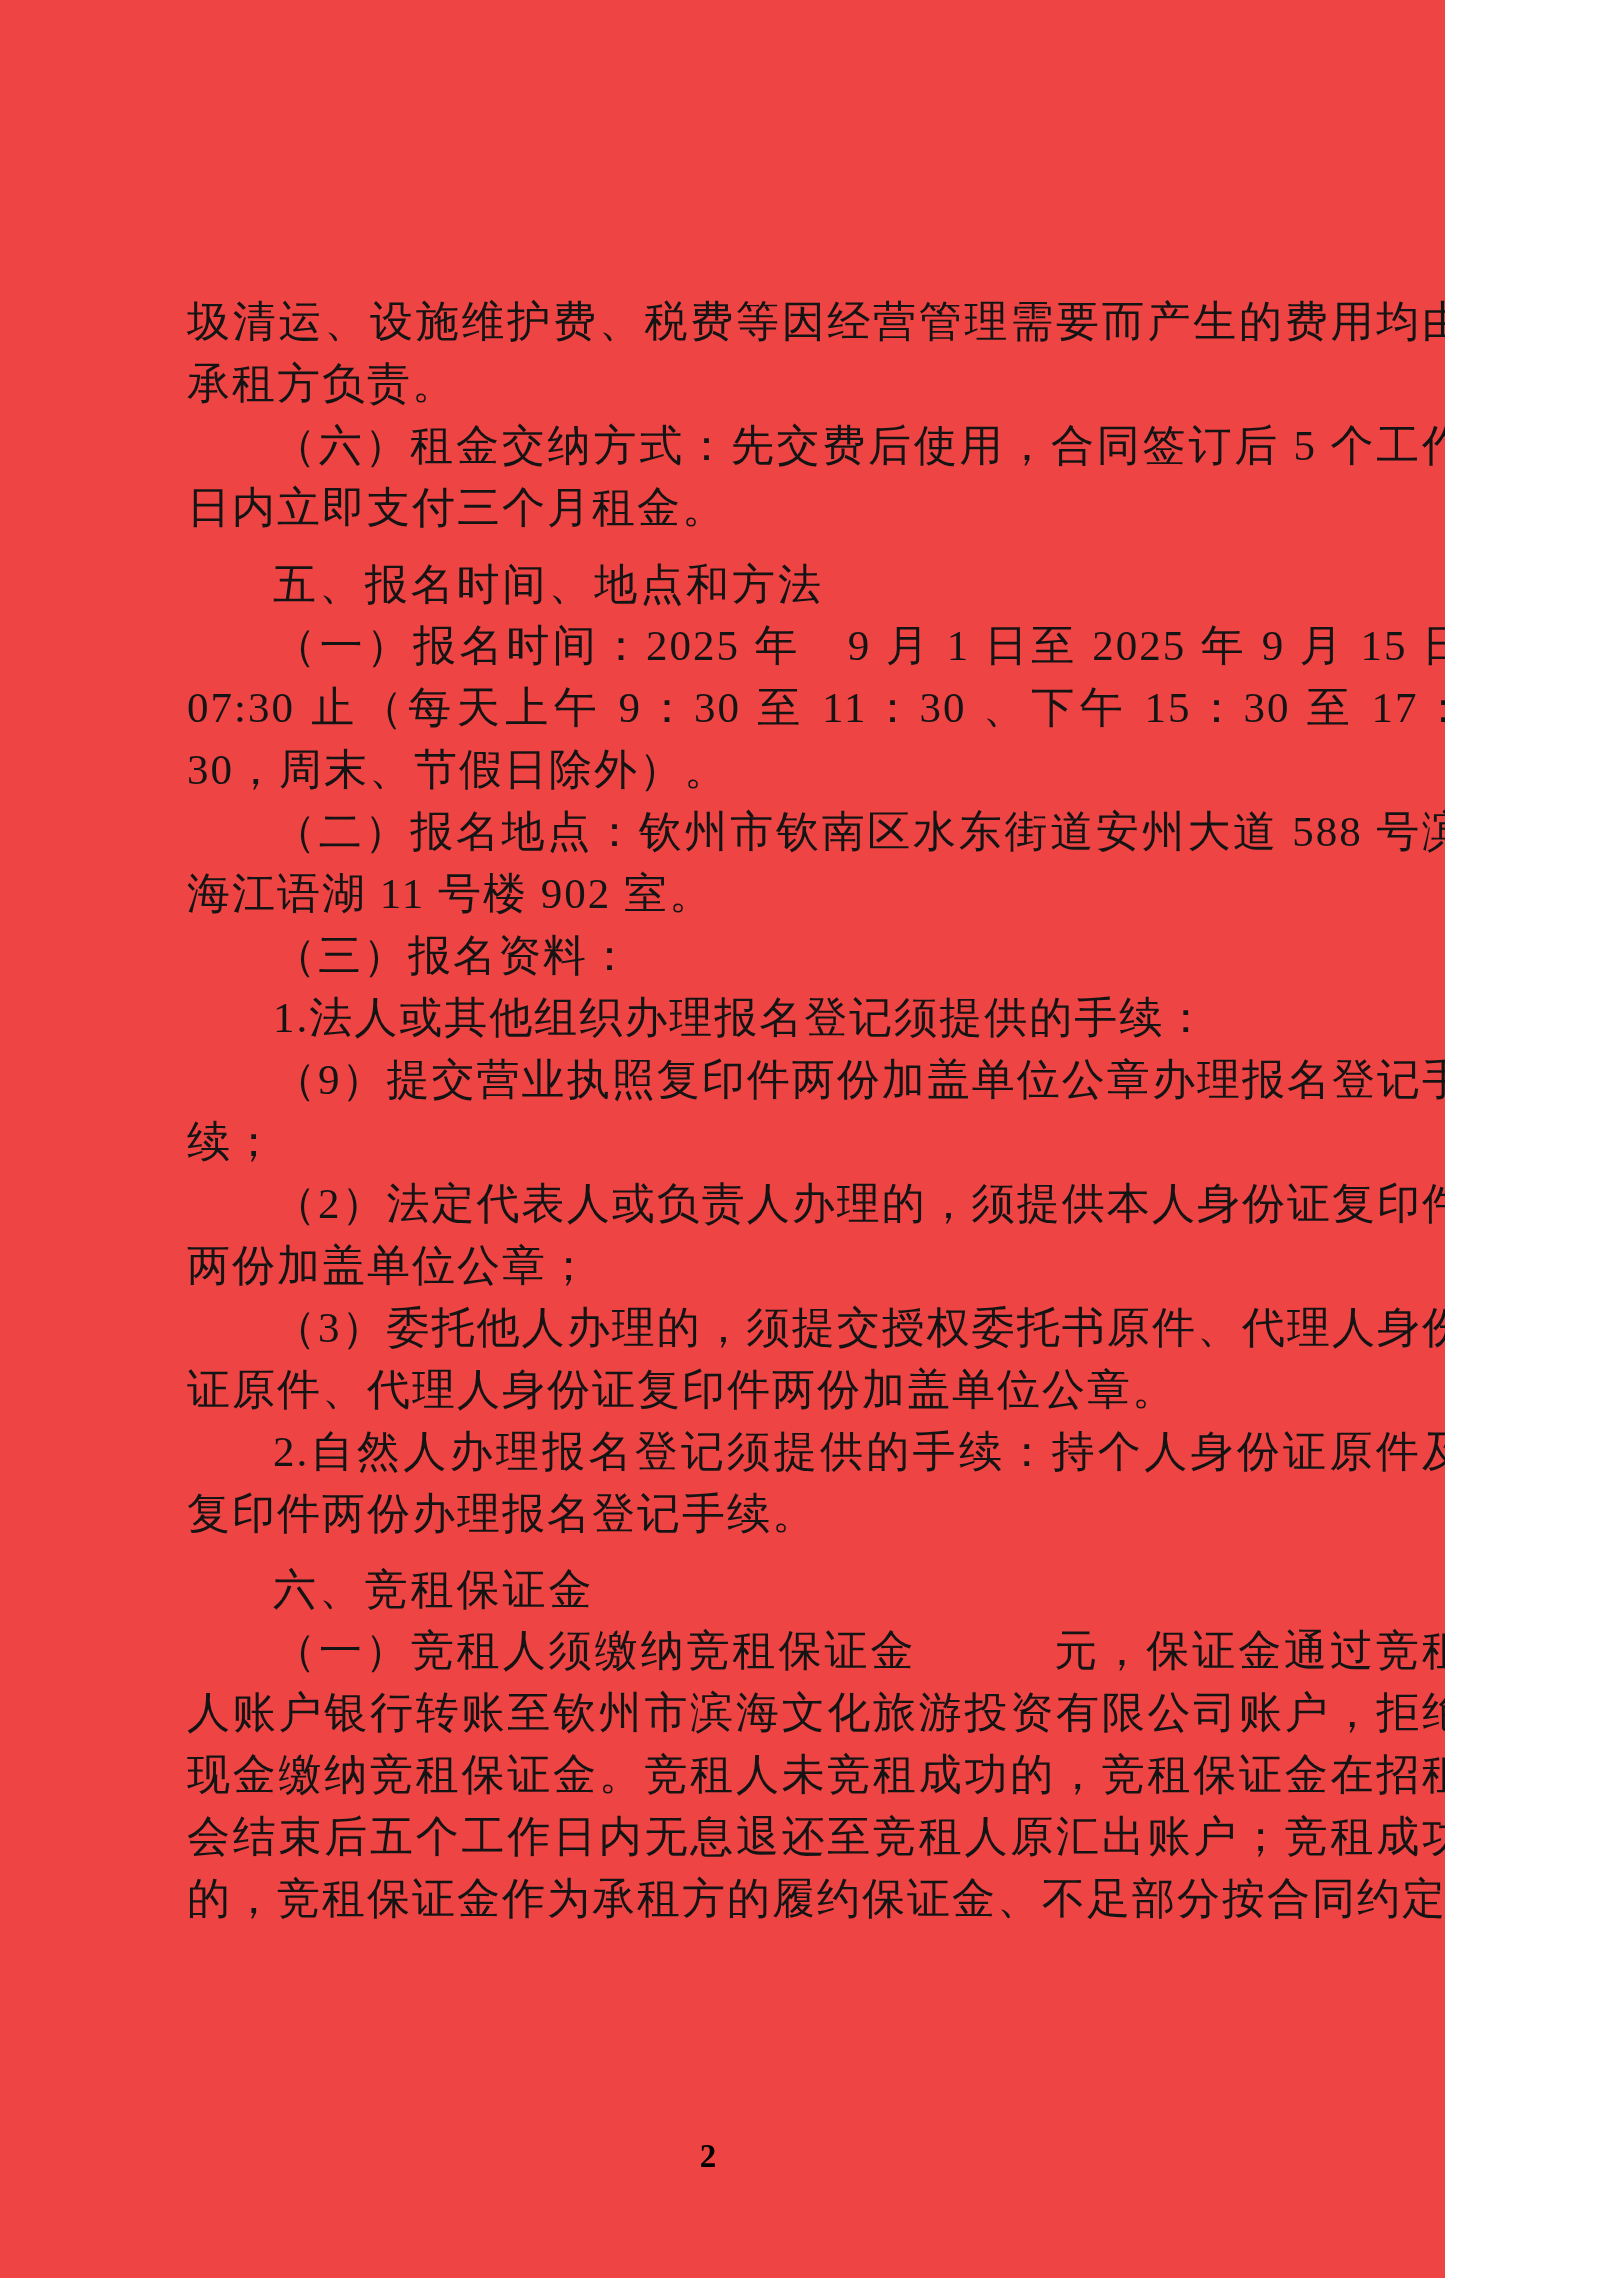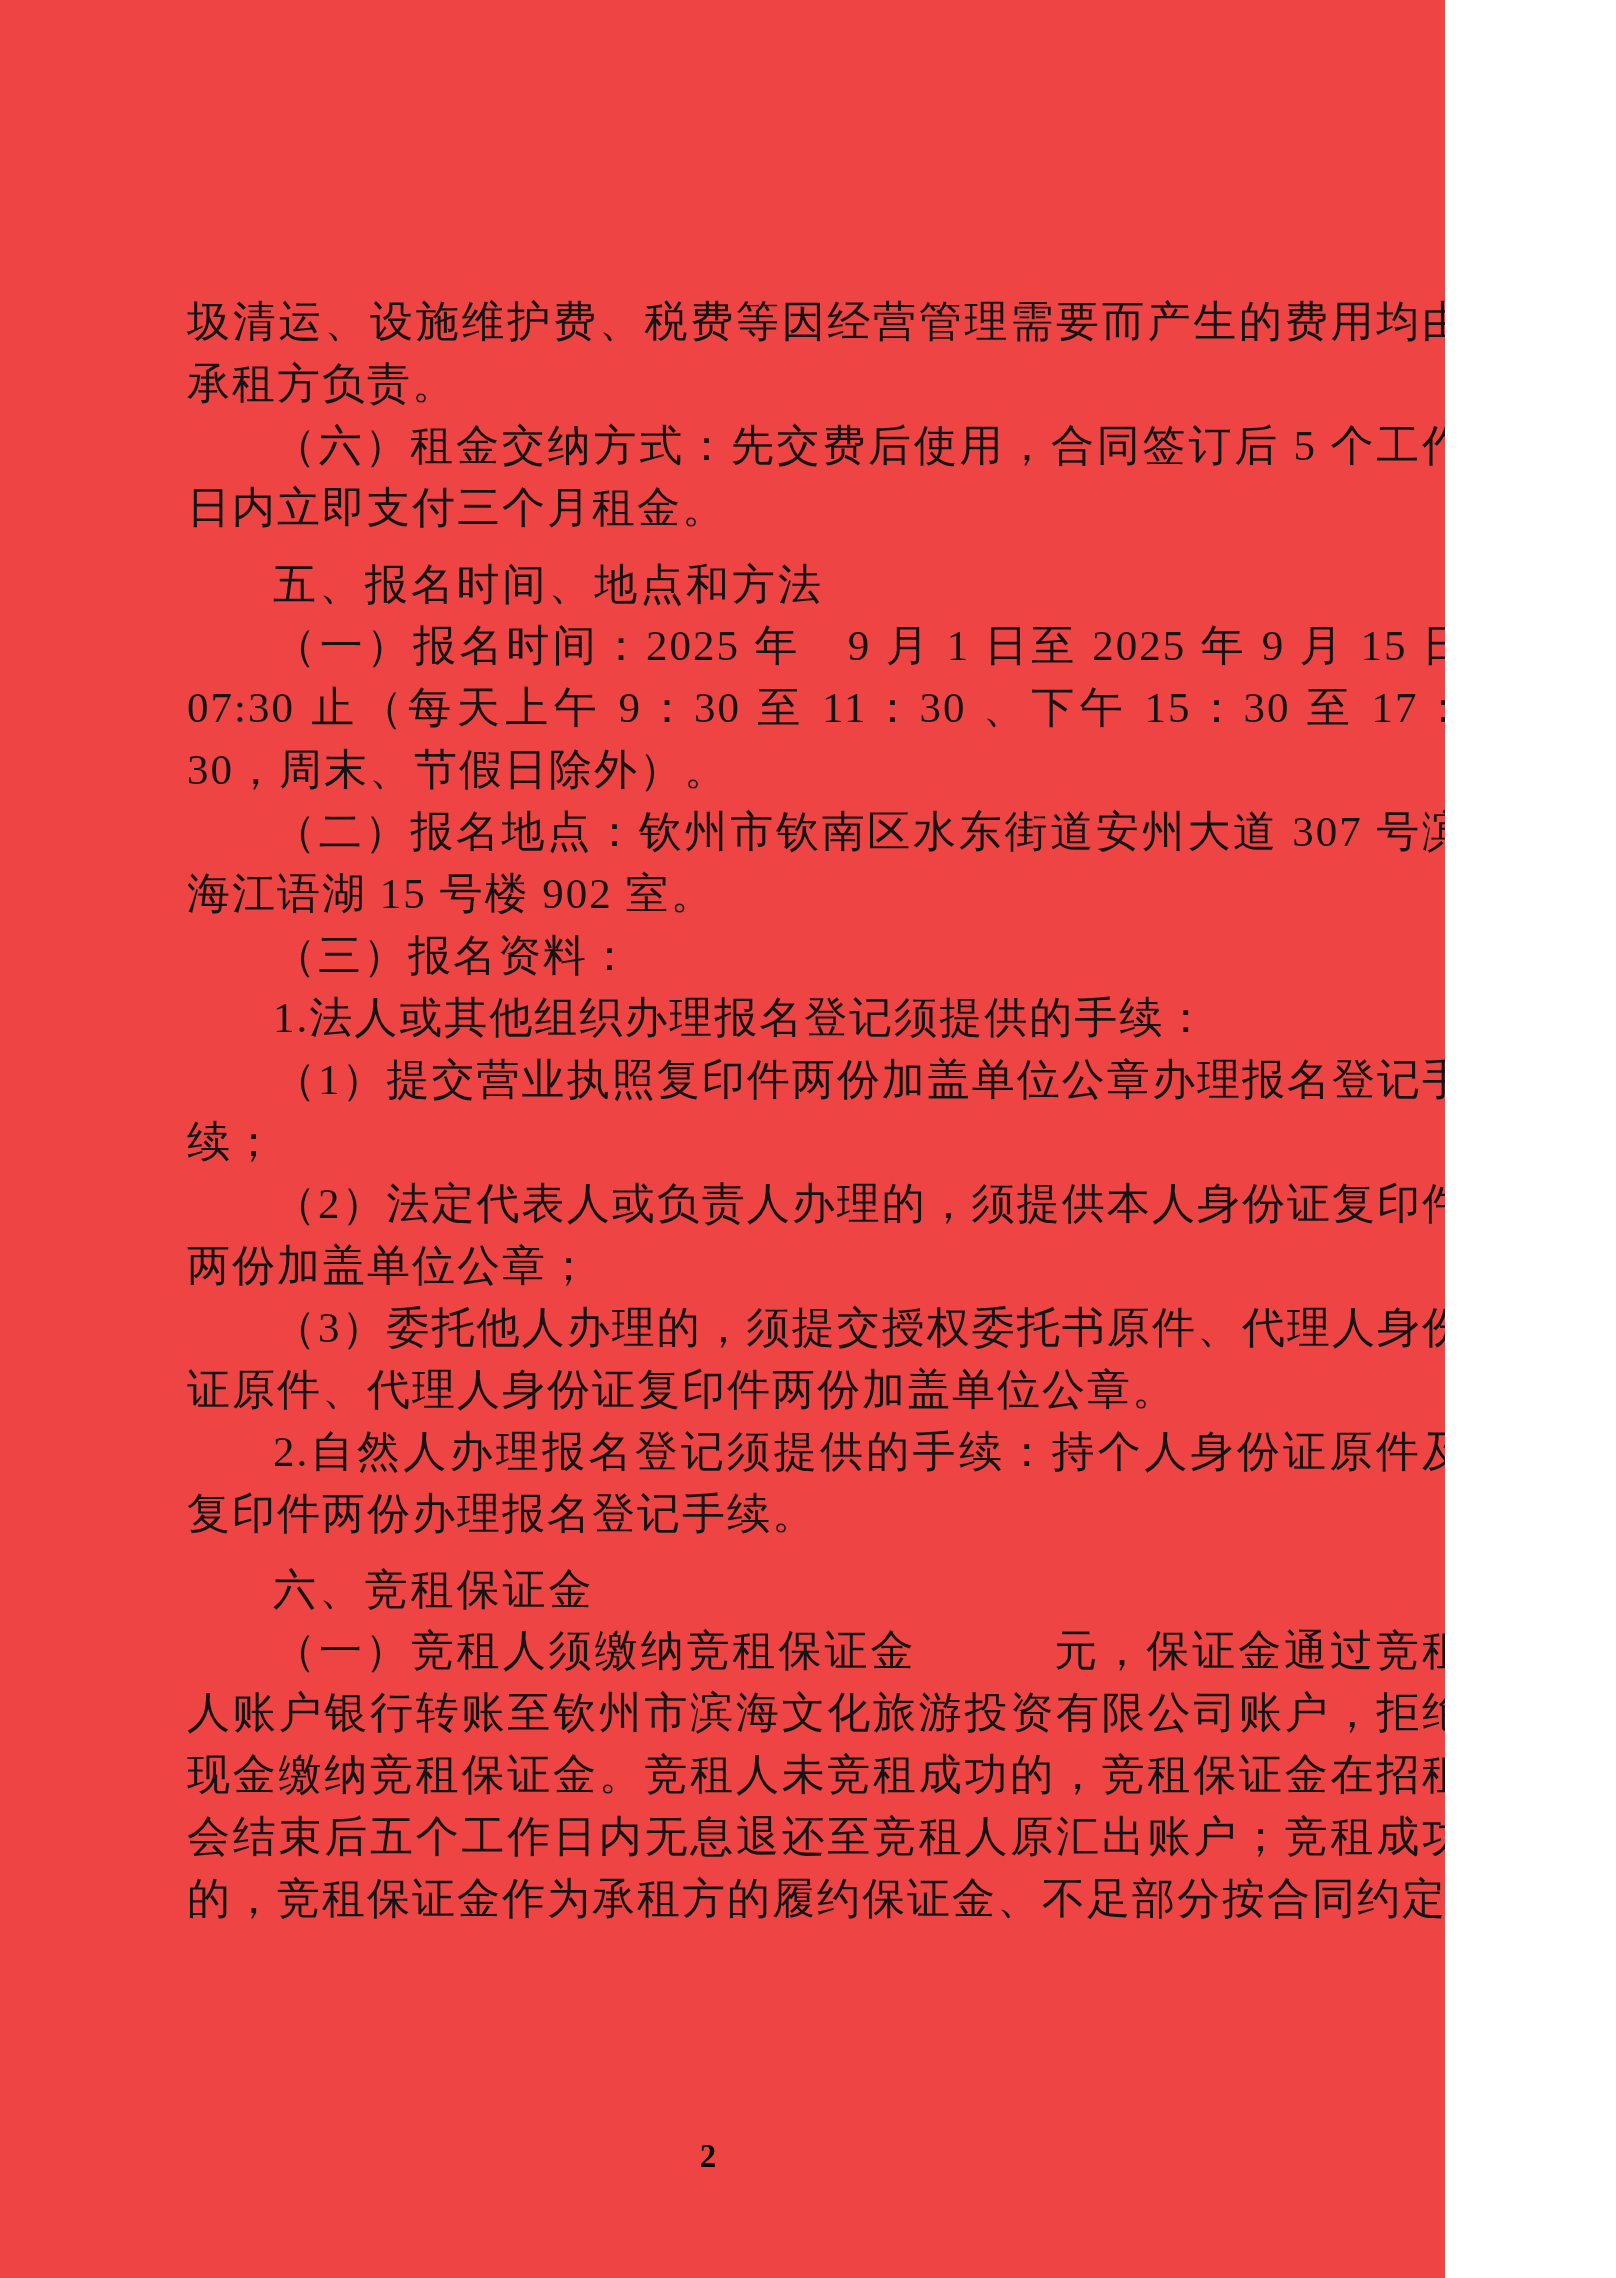--- a/index.html
+++ b/index.html
@@ -53,24 +53,24 @@
 </style>
 </head>
 <body>
 
 <div class="page">
   <div class="doc-body">
       <p class="body">圾清运、设施维护费、税费等因经营管理需要而产生的费用均由承租方负责。</p>
       <p class="body indent">（六）租金交纳方式：先交费后使用，合同签订后 5 个工作日内立即支付三个月租金。</p>
       <p class="heading indent">五、报名时间、地点和方法</p>
       <p class="body indent">（一）报名时间：2025 年　9 月 1 日至 2025 年 9 月 15 日 07:30 止（每天上午 9：30 至 11：30 、下午 15：30 至 17：30，周末、节假日除外）。</p>
-      <p class="body indent">（二）报名地点：钦州市钦南区水东街道安州大道 307 号滨海江语湖 15 号楼 902 室。</p>
+      <p class="body indent">（二）报名地点：钦州市钦南区水东街道安州大道 588 号滨海江语湖 11 号楼 902 室。</p>
       <p class="body indent">（三）报名资料：</p>
       <p class="body indent">1.法人或其他组织办理报名登记须提供的手续：</p>
-      <p class="body indent">（1）提交营业执照复印件两份加盖单位公章办理报名登记手续；</p>
+      <p class="body indent">（9）提交营业执照复印件两份加盖单位公章办理报名登记手续；</p>
       <p class="body indent">（2）法定代表人或负责人办理的，须提供本人身份证复印件两份加盖单位公章；</p>
       <p class="body indent">（3）委托他人办理的，须提交授权委托书原件、代理人身份证原件、代理人身份证复印件两份加盖单位公章。</p>
       <p class="body indent">2.自然人办理报名登记须提供的手续：持个人身份证原件及复印件两份办理报名登记手续。</p>
       <p class="heading indent">六、竞租保证金</p>
       <p class="body indent">（一）竞租人须缴纳竞租保证金　　　元，保证金通过竞租人账户银行转账至钦州市滨海文化旅游投资有限公司账户，拒绝现金缴纳竞租保证金。竞租人未竞租成功的，竞租保证金在招租会结束后五个工作日内无息退还至竞租人原汇出账户；竞租成功的，竞租保证金作为承租方的履约保证金、不足部分按合同约定</p>
     </div>
   <div class="page-number">2</div>
 </div>
 
 

